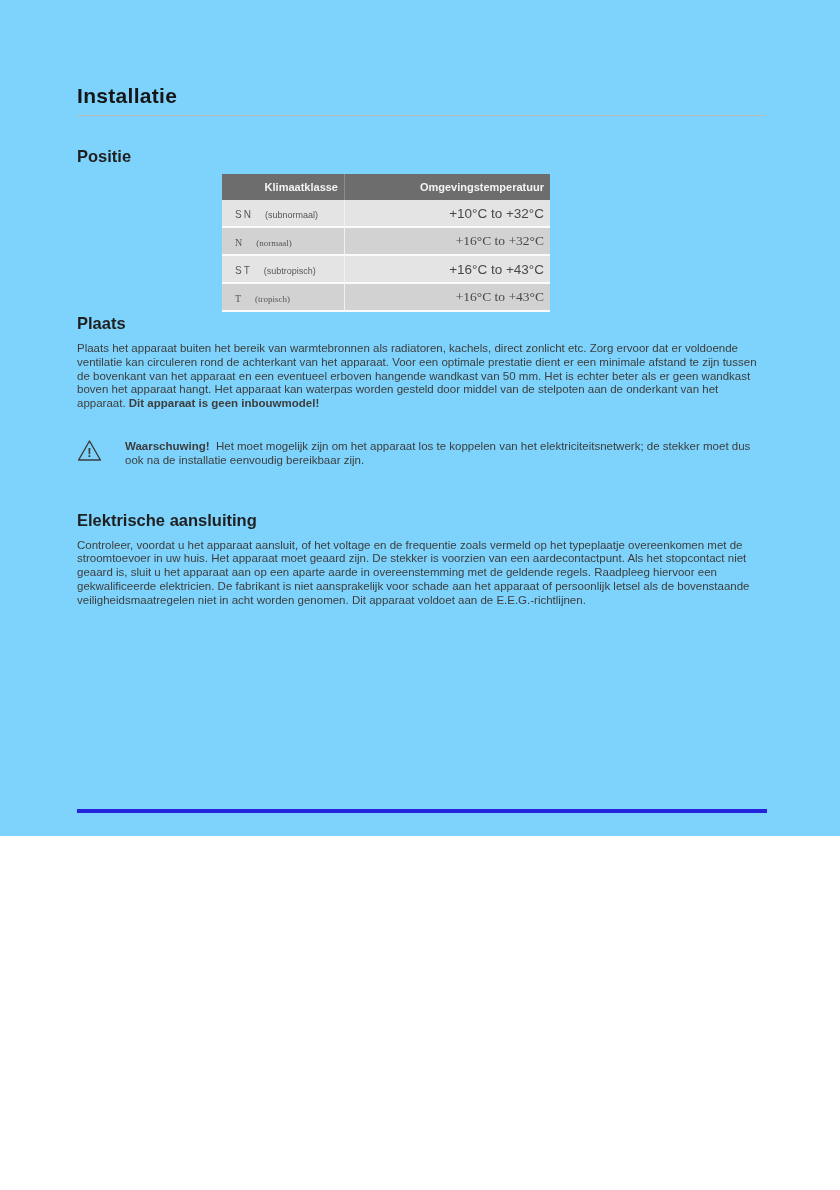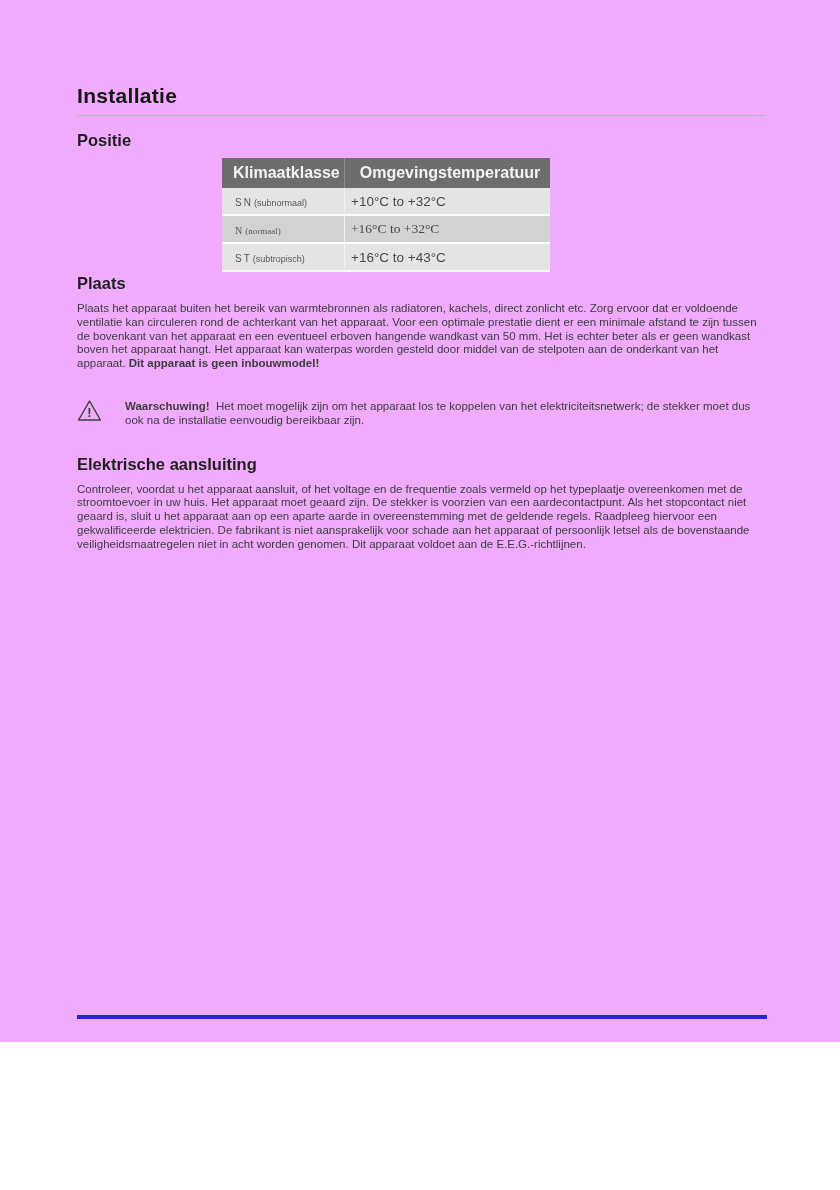--- a/index.html
+++ b/index.html
@@ -1,21 +1,21 @@
 <!DOCTYPE html>
 <html><head>
 <meta charset="utf-8">
 <style>
   * { box-sizing: border-box; }
   html, body { margin: 0; padding: 0; background: #ffffff; }
   .page {
     position: relative;
     width: 840px;
-    height: 1042px;
-    background: #f0abfc;
+    height: 836px;
+    background: #7dd3fc;
     font-family: "Liberation Sans", "DejaVu Sans", sans-serif;
     color: #3d3d3d;
     overflow: hidden;
   }
   .content {
     position: absolute;
     top: 84px;
     left: 77px;
     width: 688px;
   }
@@ -26,21 +26,21 @@
     font-weight: bold;
     color: #161616;
     letter-spacing: 0.3px;
   }
   .title-rule {
     border: none;
     border-top: 1px solid #b9b9b9;
     margin: 7px 0 0 0;
   }
   h2.section-heading {
-    margin: 15px 0 0 0;
+    margin: 31px 0 0 0;
     font-size: 16.5px;
     line-height: 19px;
     font-weight: bold;
     color: #1f1f1f;
   }
   p.body-text {
     margin: 9px 0 0 0;
     font-size: 11.5px;
     line-height: 13.8px;
     color: #3d3d3d;
@@ -50,51 +50,51 @@
   table.climate-table {
     margin: 8px 0 0 145px;
     border-collapse: separate;
     border-spacing: 0;
     table-layout: fixed;
     width: 328px;
   }
   table.climate-table th {
     background: #6d6d6d;
     color: #f4f4f4;
-    font-size: 16px;
+    font-size: 11px;
     font-weight: 600;
-    text-align: center;
+    text-align: right;
     padding: 6px 6px 6px 11px;
     height: 26px;
   }
   table.climate-table th.col-class { width: 122px; }
   table.climate-table th.col-temp  { width: 206px; border-left: 1px solid #8d8d8d; }
   table.climate-table td {
     height: 27px;
     padding: 4px 6px 4px 13px;
     border-bottom: 2px solid #fbfbfb;
   }
   table.climate-table tr.row-a td { background: #e4e4e4; }
   table.climate-table tr.row-b td { background: #d2d2d2; font-family: Liberation Serif, serif; }
   td.cell-temp {
-    text-align: left;
+    text-align: right;
     font-size: 13.5px;
     color: #484848;
     padding-left: 6px !important;
     border-left: 1px solid #f2f2f2;
   }
   .class-code {
     font-size: 10px;
     color: #565656;
     letter-spacing: 2px;
   }
   .class-sub {
     font-size: 9px;
     color: #565656;
-    margin-left: 1px;
+    margin-left: 12px;
   }
 
   .warning-block {
     display: flex;
     align-items: flex-start;
     gap: 11px;
     margin-top: 27px;
   }
   .warning-block p { margin: 12px; }
   .warning-icon-wrap { flex: 0 0 auto; padding-top: 1px; }
@@ -139,20 +139,26 @@
             <span class="class-code">N</span><span class="class-sub">(normaal)</span>
           </td>
           <td class="cell-temp">+16°C to +32°C</td>
         </tr>
         <tr class="row-a">
           <td>
             <span class="class-code">ST</span><span class="class-sub">(subtropisch)</span>
           </td>
           <td class="cell-temp">+16°C to +43°C</td>
         </tr>
+        <tr class="row-b">
+          <td>
+            <span class="class-code">T</span><span class="class-sub">(tropisch)</span>
+          </td>
+          <td class="cell-temp">+16°C to +43°C</td>
+        </tr>
       </tbody>
     </table>
 
     <h2 class="section-heading" style="margin-top:2px;">Plaats</h2>
     <p class="body-text"><span>Plaats het apparaat buiten het bereik van warmtebronnen als radiatoren, kachels, direct zonlicht etc. Zorg ervoor dat er voldoende ventilatie kan circuleren rond de achterkant van het apparaat. Voor een optimale prestatie dient er een minimale afstand te zijn tussen de bovenkant van het apparaat en een eventueel erboven hangende wandkast van 50 mm. Het is echter beter als er geen wandkast boven het apparaat hangt. Het apparaat kan waterpas worden gesteld door middel van de stelpoten aan de onderkant van het apparaat.</span> <b>Dit apparaat is geen inbouwmodel!</b></p>
 
     <div class="warning-block">
       <span class="warning-icon-wrap">
         <svg width="25" height="23" viewBox="0 0 25 23" aria-hidden="true">
           <path d="M12.5 2 L23.4 21 L1.6 21 Z" fill="none" stroke="#3c3c3c" stroke-width="1.4" stroke-linejoin="round"></path>

